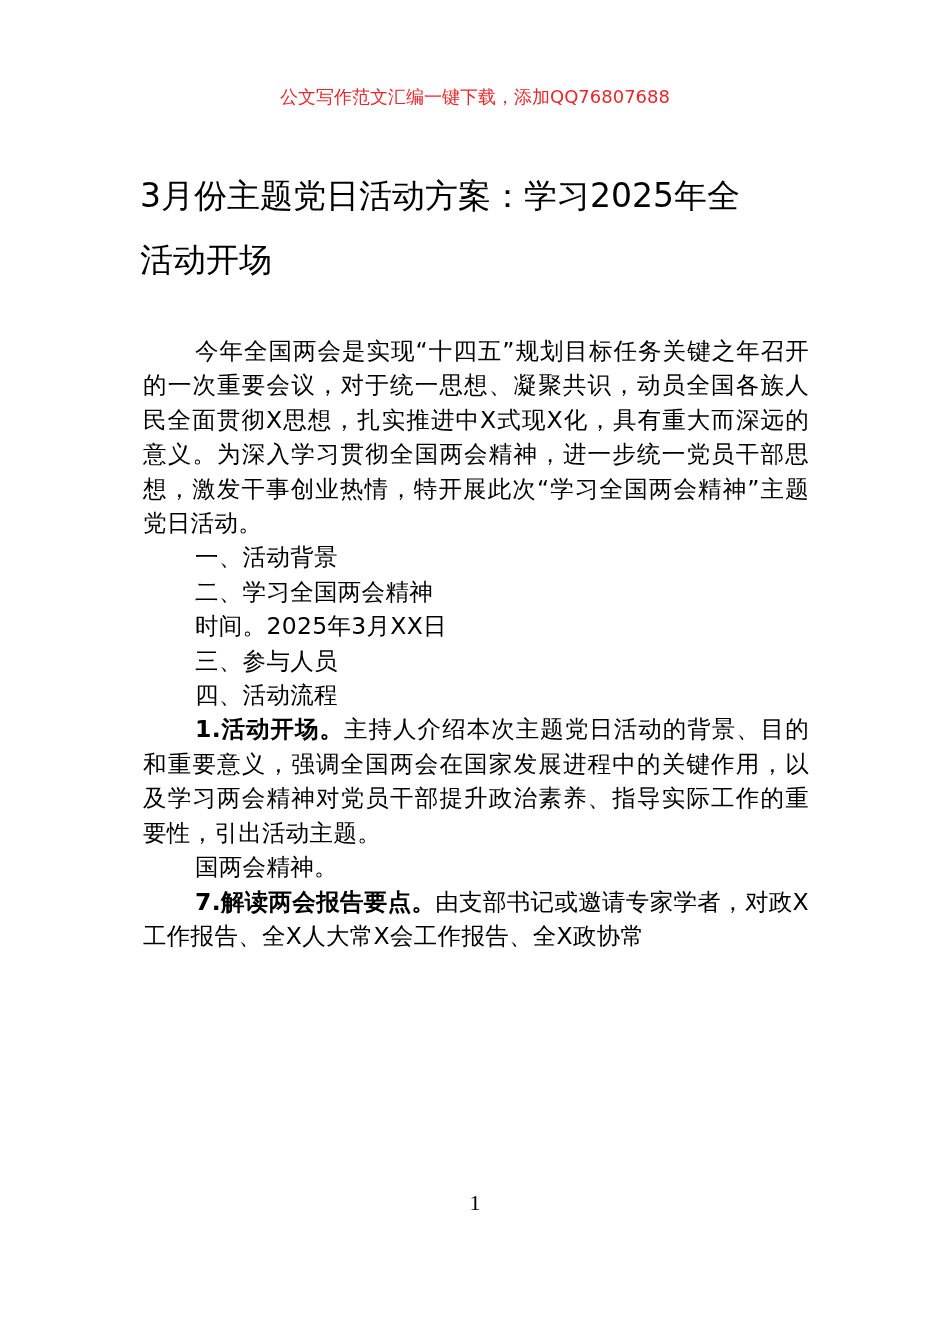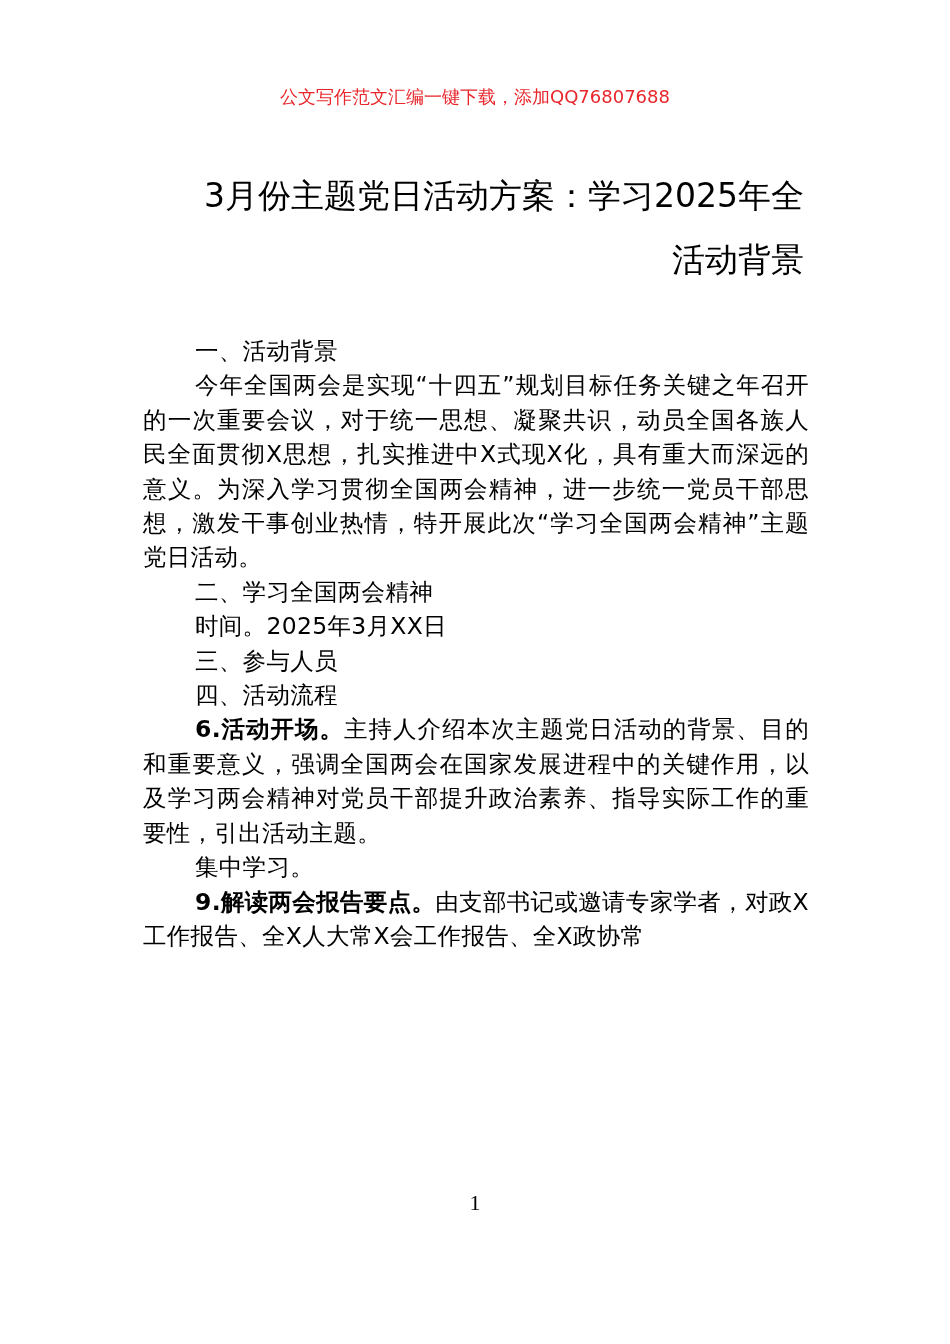--- a/index.html
+++ b/index.html
@@ -30,23 +30,23 @@
       width: 950px;
       text-align: center;
       font-size: 18px;
       line-height: 26px;
       color: #e8262b;
       font-family: "DejaVu Sans", "Liberation Sans", sans-serif;
     }
     .title {
       position: absolute;
       top: 164px;
-      left: 134px;
+      left: 140px;
       width: 670px;
-      text-align: right;
+      text-align: left;
       font-size: 33px;
       line-height: 64px;
       font-weight: normal;
       font-family: "DejaVu Sans", "Liberation Sans", sans-serif;
     }
     .body {
       position: absolute;
       top: 334px;
       left: 143px;
       width: 666px;
@@ -77,36 +77,36 @@
   </style>
 </head>
 <body>
 
 <div class="page">
 
   <div class="watermark">公文写作范文汇编一键下载，添加QQ76807688</div>
 
   <h1 class="title" style="margin:0;">
     <div>3月份主题党日活动方案：学习2025年全</div>
-    <div>活动背景</div>
+    <div>活动开场</div>
   </h1>
 
   <div class="body">
+    <p class="p indent">今年全国两会是实现“十四五”规划目标任务关键之年召开的一次重要会议，对于统一思想、凝聚共识，动员全国各族人民全面贯彻X思想，扎实推进中X式现X化，具有重大而深远的意义。为深入学习贯彻全国两会精神，进一步统一党员干部思想，激发干事创业热情，特开展此次“学习全国两会精神”主题党日活动。</p>
     <p class="p indent">一、活动背景</p>
-    <p class="p indent">今年全国两会是实现“十四五”规划目标任务关键之年召开的一次重要会议，对于统一思想、凝聚共识，动员全国各族人民全面贯彻X思想，扎实推进中X式现X化，具有重大而深远的意义。为深入学习贯彻全国两会精神，进一步统一党员干部思想，激发干事创业热情，特开展此次“学习全国两会精神”主题党日活动。</p>
 
     <p class="p indent">二、学习全国两会精神</p>
     <p class="p indent">时间。2025年3月XX日</p>
 
     <p class="p indent">三、参与人员</p>
 
     <p class="p indent">四、活动流程</p>
 
-    <p class="p indent"><span class="bold">6.活动开场。</span><span>主持人介绍本次主题党日活动的背景、目的和重要意义，强调全国两会在国家发展进程中的关键作用，以及学习两会精神对党员干部提升政治素养、指导实际工作的重要性，引出活动主题。</span></p>
+    <p class="p indent"><span class="bold">1.活动开场。</span><span>主持人介绍本次主题党日活动的背景、目的和重要意义，强调全国两会在国家发展进程中的关键作用，以及学习两会精神对党员干部提升政治素养、指导实际工作的重要性，引出活动主题。</span></p>
 
-    <p class="p indent"><span>集中学习。</span></p>
+    <p class="p indent"><span>国两会精神。</span></p>
 
 
-    <p class="p indent"><span class="bold">9.解读两会报告要点。</span><span>由支部书记或邀请专家学者，对政X工作报告、全X人大常X会工作报告、全X政协常</span></p>
+    <p class="p indent"><span class="bold">7.解读两会报告要点。</span><span>由支部书记或邀请专家学者，对政X工作报告、全X人大常X会工作报告、全X政协常</span></p>
   </div>
 
   <div class="page-number">1</div>
 </div>
 
 </body></html>

